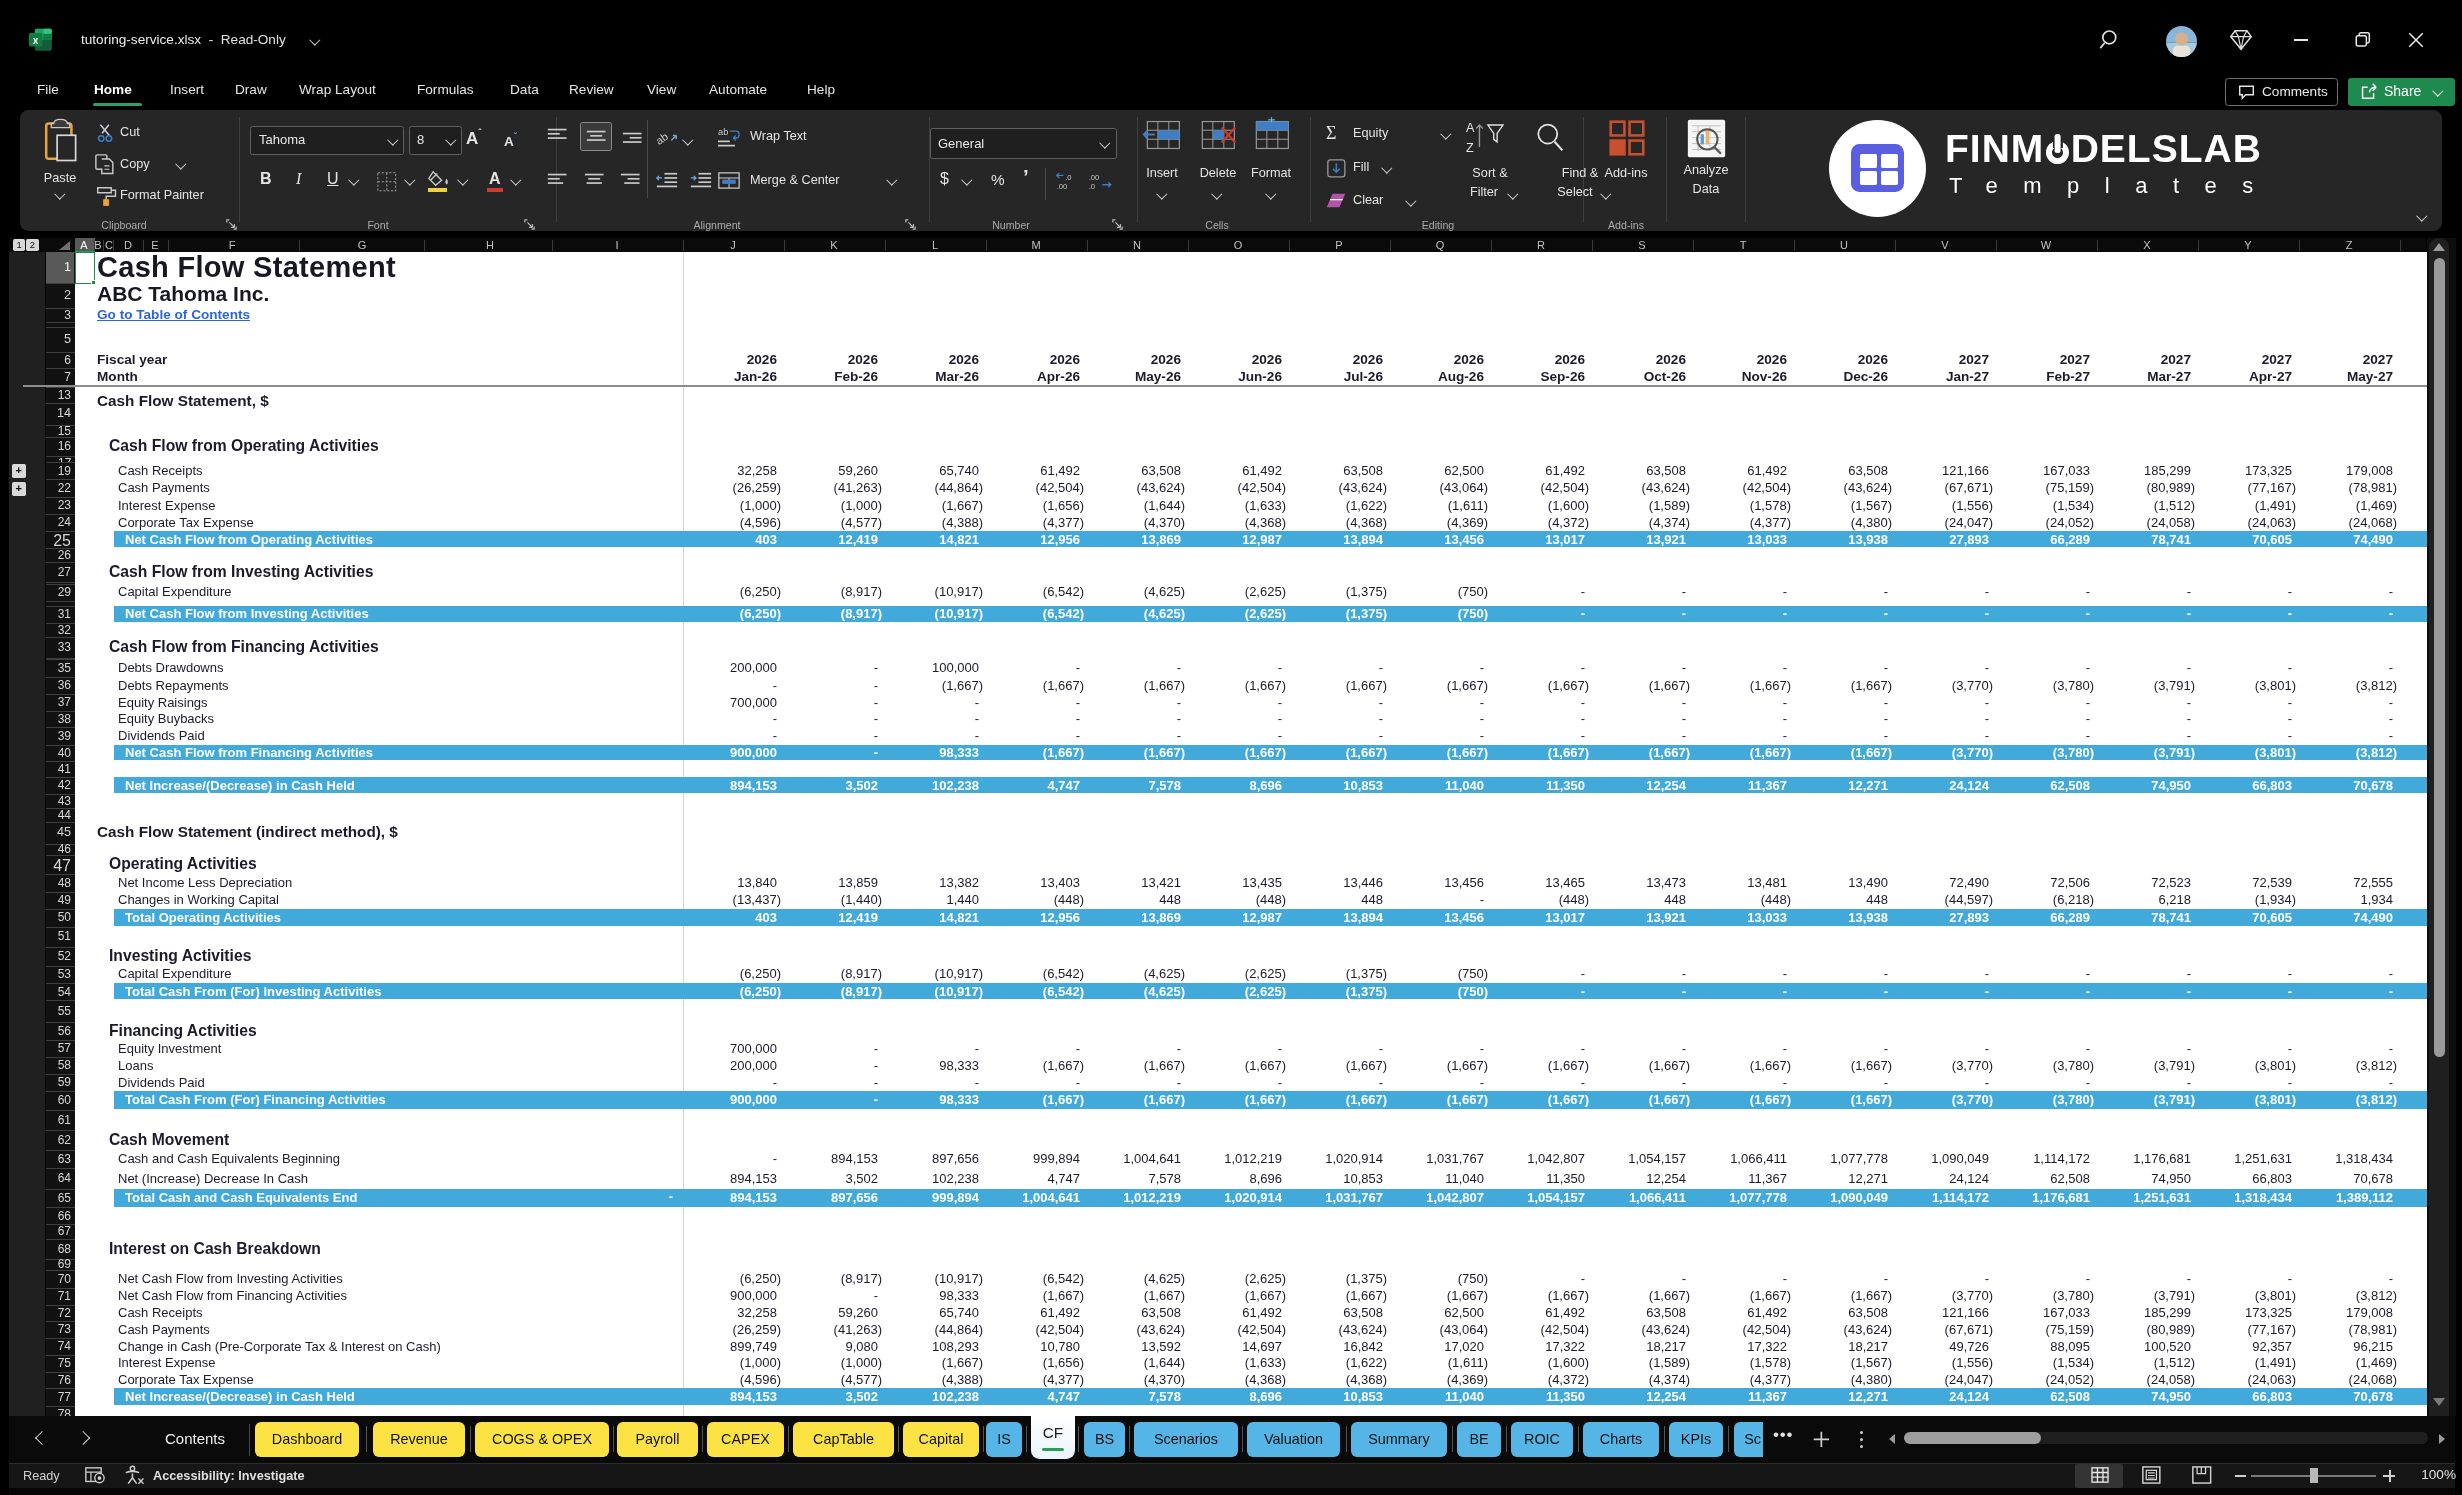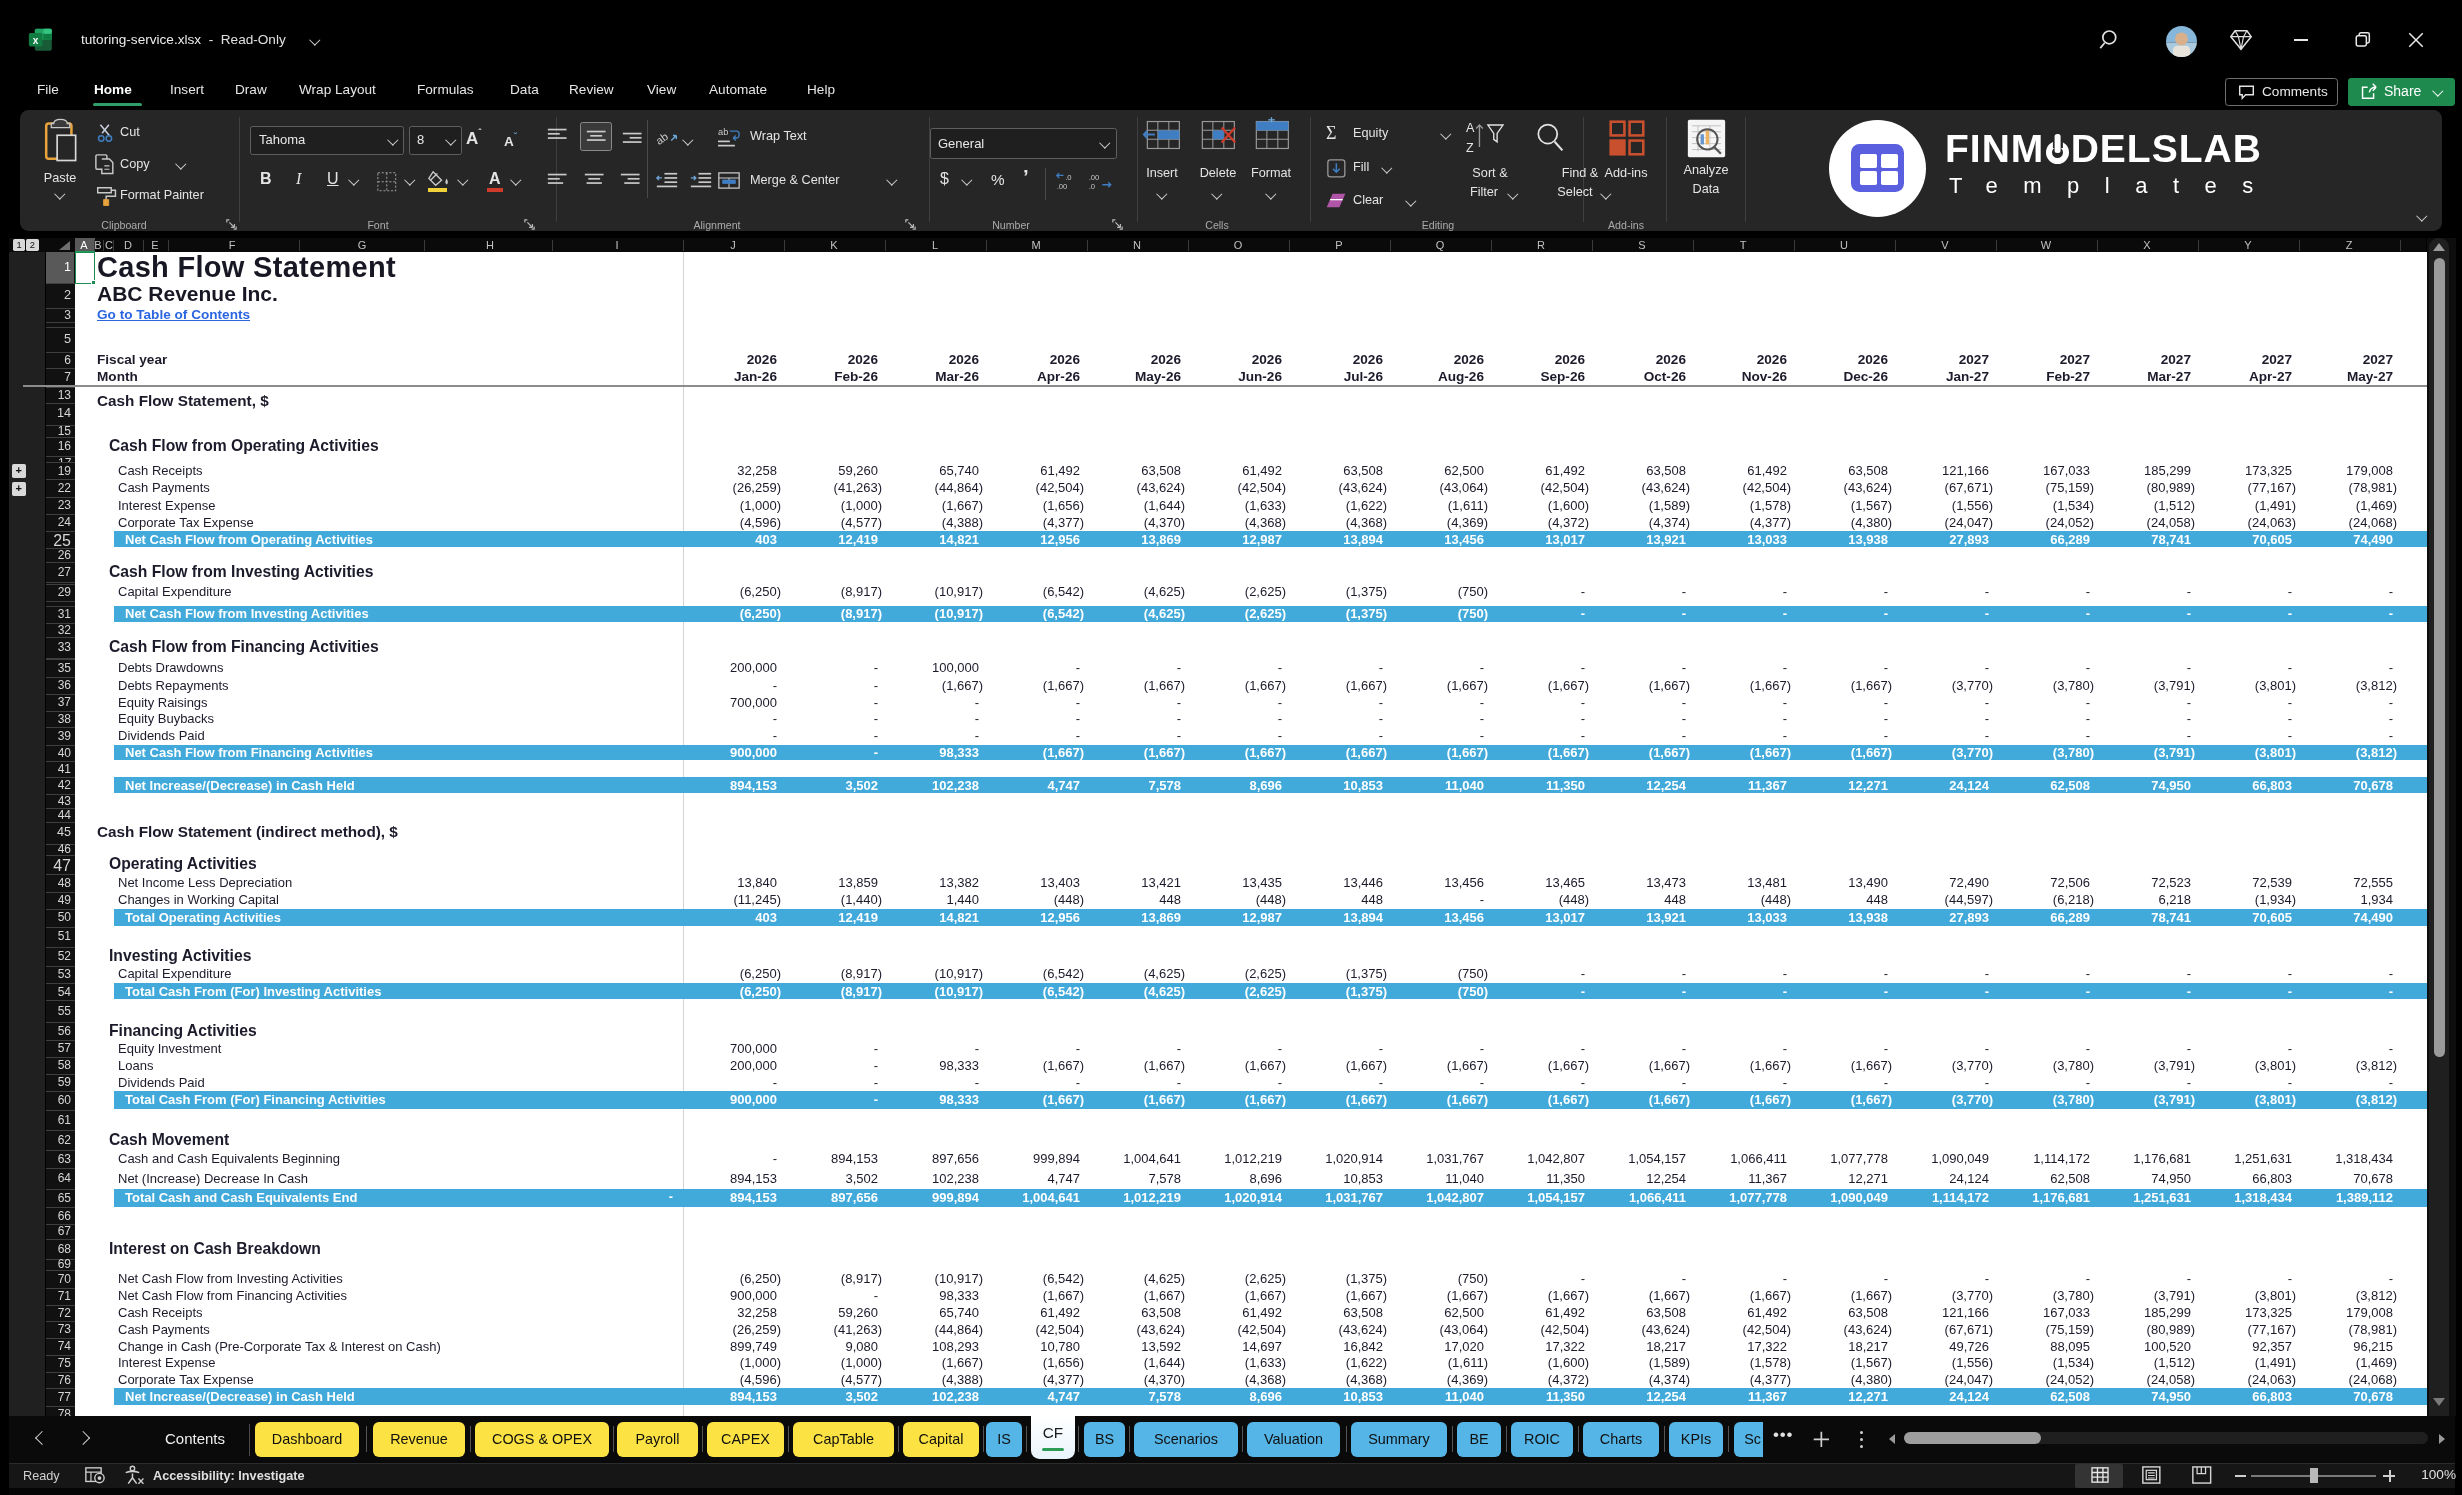--- a/index.html
+++ b/index.html
@@ -555,21 +555,21 @@
 <div class="a" style="left:46px;top:252px;width:28px;height:31px;background:#595959"></div>
 <div class="tx" style="left:71px;top:260px;font-size:12.7px;color:#fff;transform:translateX(-100%)">1</div>
 <div class="a" style="left:12px;top:464px;width:13.6px;height:13.6px;background:#d9d9d9;border-radius:1.7px;color:#111;font-size:11px;text-align:center;line-height:12.7px;font-weight:bold">+</div>
 <div class="a" style="left:12px;top:482px;width:13.6px;height:13.6px;background:#d9d9d9;border-radius:1.7px;color:#111;font-size:11px;text-align:center;line-height:12.7px;font-weight:bold">+</div>
 <div class="a" style="left:23px;top:385px;width:52px;height:1.7px;background:#8c8c8c"></div>
 <div class="a" style="left:683px;top:252px;width:0.8px;height:1164px;background:#d4d4d4"></div>
 <div class="a" style="left:75px;top:385px;width:2352px;height:1.7px;background:#8c8c8c"></div>
 <div class="a" style="left:75px;top:252px;width:20.4px;height:32px;border:1.7px solid #1d8a50"></div>
 <div class="a" style="left:91px;top:280px;width:5.1px;height:5.1px;background:#1d8a50;border:0.8px solid #fff"></div>
 <div class="tx" style="left:97px;font-size:29px;letter-spacing:0.3px;font-weight:bold;color:#181824;top:251px">Cash Flow Statement</div>
-<div class="tx" style="left:97px;font-size:21px;font-weight:bold;color:#181824;top:282px">ABC Revenue Inc.</div>
+<div class="tx" style="left:97px;font-size:21px;font-weight:bold;color:#181824;top:282px">ABC Tahoma Inc.</div>
 <div class="tx" style="left:97px;font-size:13.6px;font-weight:bold;color:#2b66e0;text-decoration:underline;top:307px">Go to Table of Contents</div>
 <div class="tx" style="left:97px;font-size:13.6px;font-weight:bold;color:#1b1b2b;top:352px">Fiscal year</div>
 <div class="num" style="left:683px;top:352px;width:94px;font-size:13.6px;font-weight:bold;color:#1b1b2b">2026</div>
 <div class="num" style="left:784px;top:352px;width:94px;font-size:13.6px;font-weight:bold;color:#1b1b2b">2026</div>
 <div class="num" style="left:885px;top:352px;width:94px;font-size:13.6px;font-weight:bold;color:#1b1b2b">2026</div>
 <div class="num" style="left:986px;top:352px;width:94px;font-size:13.6px;font-weight:bold;color:#1b1b2b">2026</div>
 <div class="num" style="left:1087px;top:352px;width:94px;font-size:13.6px;font-weight:bold;color:#1b1b2b">2026</div>
 <div class="num" style="left:1188px;top:352px;width:94px;font-size:13.6px;font-weight:bold;color:#1b1b2b">2026</div>
 <div class="num" style="left:1289px;top:352px;width:94px;font-size:13.6px;font-weight:bold;color:#1b1b2b">2026</div>
 <div class="num" style="left:1390px;top:352px;width:94px;font-size:13.6px;font-weight:bold;color:#1b1b2b">2026</div>
@@ -874,21 +874,21 @@
 <div class="num" style="left:1491px;top:875px;width:94px;font-size:13px;color:#1b1b2b">13,465</div>
 <div class="num" style="left:1592px;top:875px;width:94px;font-size:13px;color:#1b1b2b">13,473</div>
 <div class="num" style="left:1693px;top:875px;width:94px;font-size:13px;color:#1b1b2b">13,481</div>
 <div class="num" style="left:1794px;top:875px;width:94px;font-size:13px;color:#1b1b2b">13,490</div>
 <div class="num" style="left:1895px;top:875px;width:94px;font-size:13px;color:#1b1b2b">72,490</div>
 <div class="num" style="left:1996px;top:875px;width:94px;font-size:13px;color:#1b1b2b">72,506</div>
 <div class="num" style="left:2097px;top:875px;width:94px;font-size:13px;color:#1b1b2b">72,523</div>
 <div class="num" style="left:2198px;top:875px;width:94px;font-size:13px;color:#1b1b2b">72,539</div>
 <div class="num" style="left:2299px;top:875px;width:94px;font-size:13px;color:#1b1b2b">72,555</div>
 <div class="tx" style="left:118px;font-size:13px;color:#1b1b2b;top:892px">Changes in Working Capital</div>
-<div class="num" style="left:683px;top:892px;width:98px;font-size:13px;color:#1b1b2b">(11,245)</div>
+<div class="num" style="left:683px;top:892px;width:98px;font-size:13px;color:#1b1b2b">(13,437)</div>
 <div class="num" style="left:784px;top:892px;width:98px;font-size:13px;color:#1b1b2b">(1,440)</div>
 <div class="num" style="left:885px;top:892px;width:94px;font-size:13px;color:#1b1b2b">1,440</div>
 <div class="num" style="left:986px;top:892px;width:98px;font-size:13px;color:#1b1b2b">(448)</div>
 <div class="num" style="left:1087px;top:892px;width:94px;font-size:13px;color:#1b1b2b">448</div>
 <div class="num" style="left:1188px;top:892px;width:98px;font-size:13px;color:#1b1b2b">(448)</div>
 <div class="num" style="left:1289px;top:892px;width:94px;font-size:13px;color:#1b1b2b">448</div>
 <div class="num" style="left:1390px;top:892px;width:94px;font-size:13px;color:#1b1b2b">-</div>
 <div class="num" style="left:1491px;top:892px;width:98px;font-size:13px;color:#1b1b2b">(448)</div>
 <div class="num" style="left:1592px;top:892px;width:94px;font-size:13px;color:#1b1b2b">448</div>
 <div class="num" style="left:1693px;top:892px;width:98px;font-size:13px;color:#1b1b2b">(448)</div>

